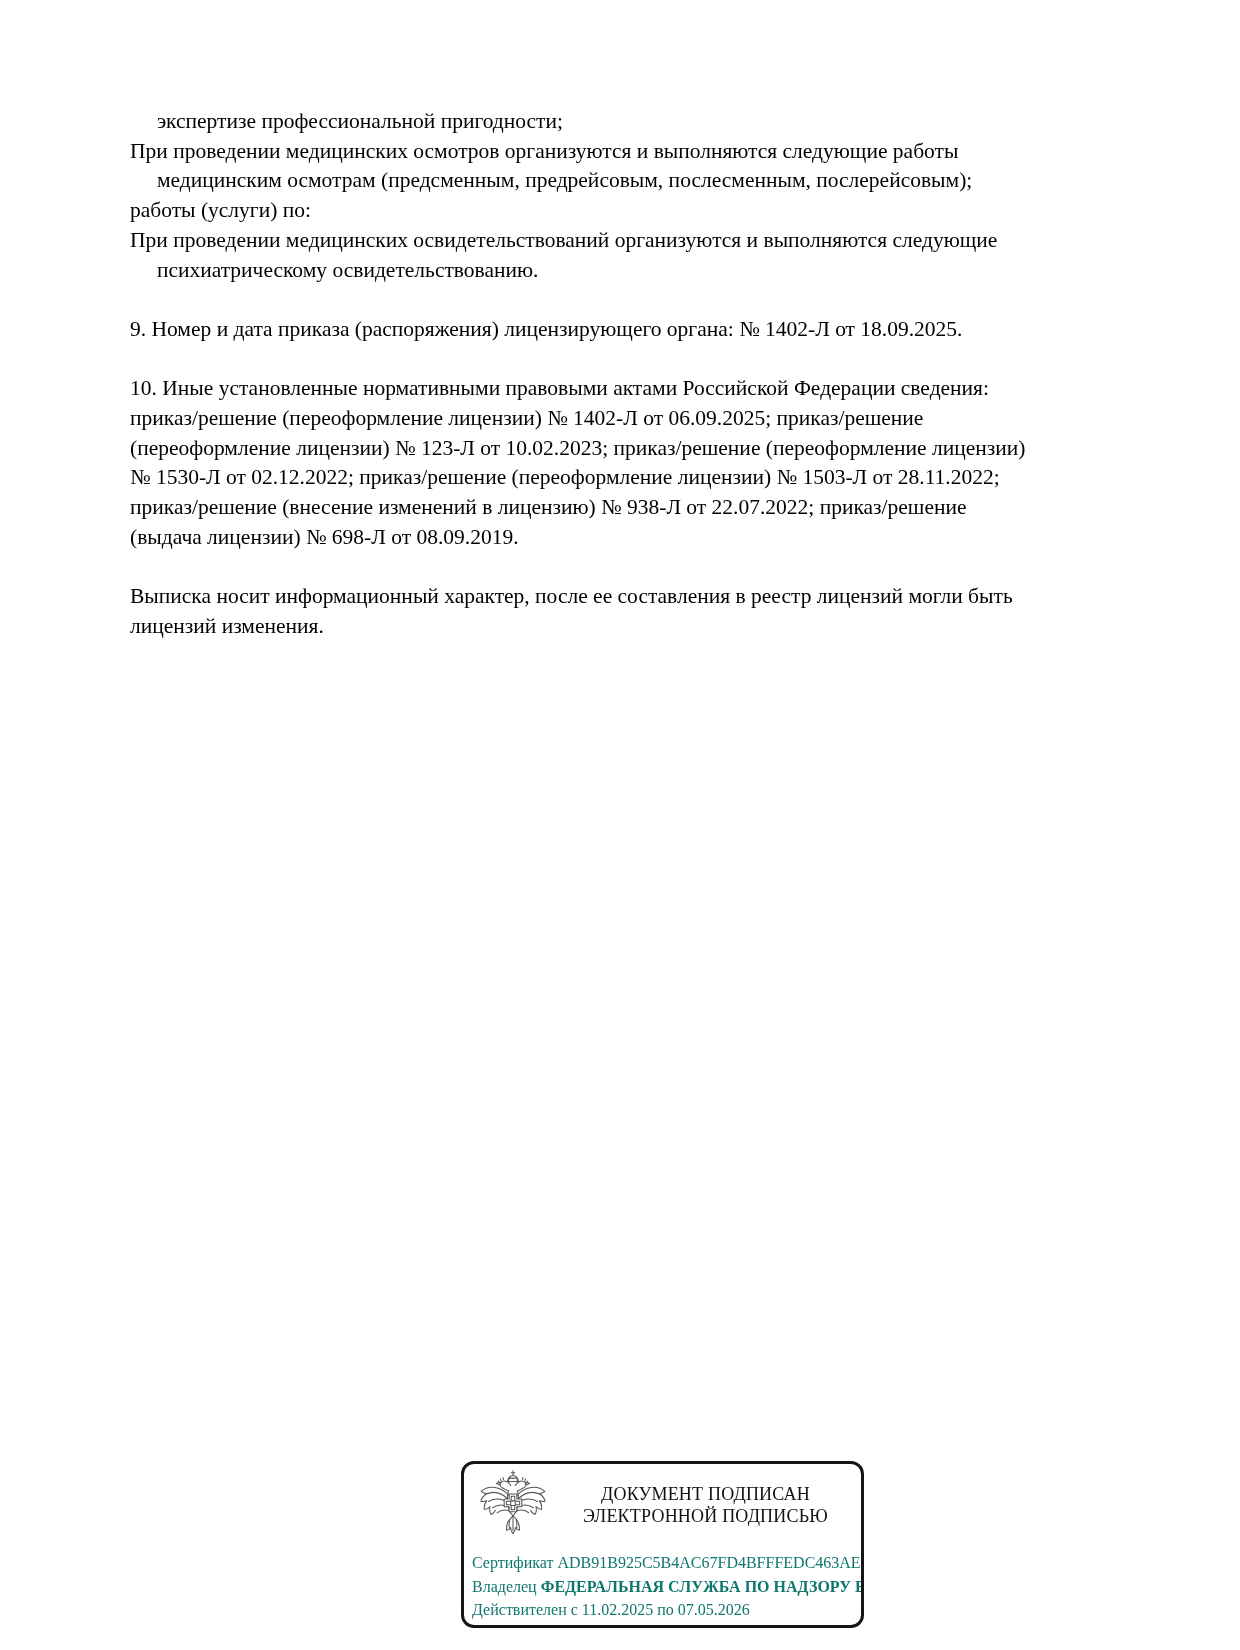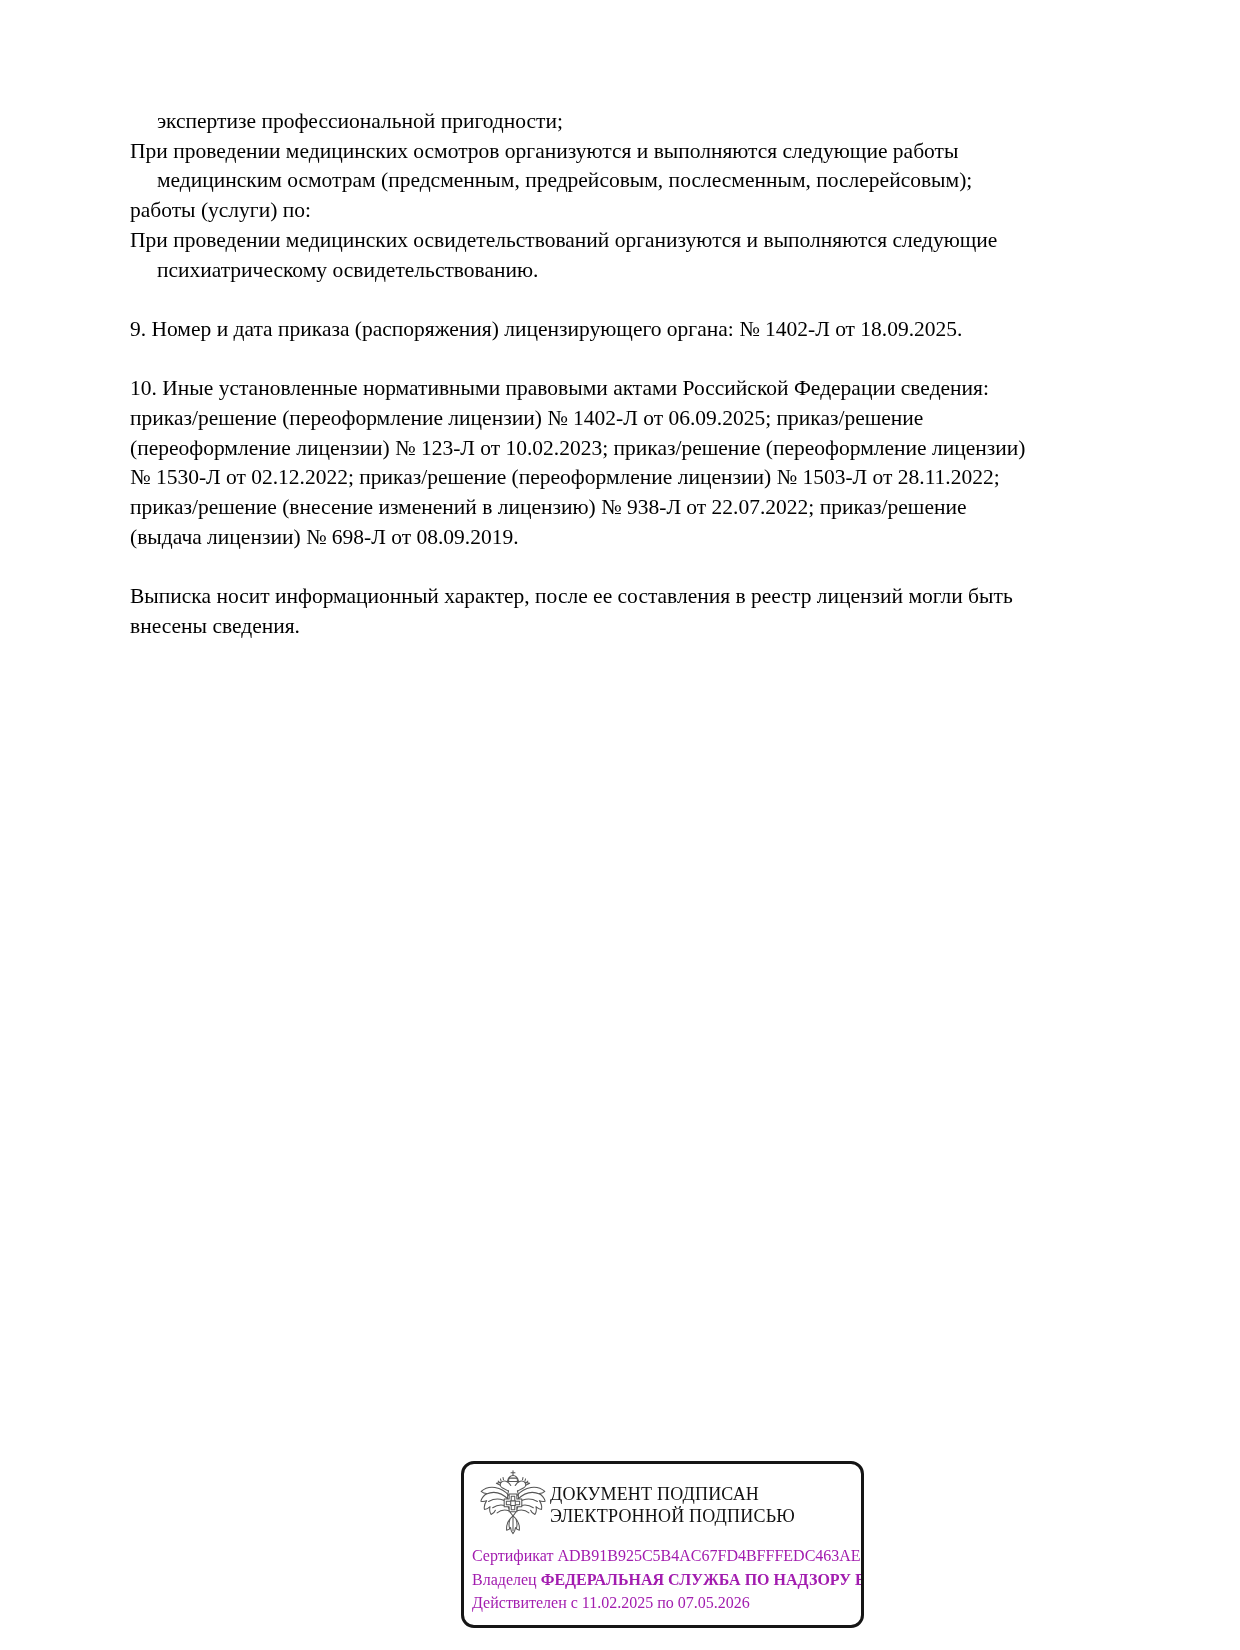--- a/index.html
+++ b/index.html
@@ -52,32 +52,34 @@
   }
   .emblem-wrap {
     flex: none;
     width: 74px;
     height: 74px;
     margin-left: 7px;
   }
   .emblem-wrap svg { width: 100%; height: 100%; display: block; }
   .stamp-title {
     flex: 1;
+    text-align: center;
     font-size: 18px;
     line-height: 21.7px;
     margin-top: 14px;
     letter-spacing: 0.2px;
     color: #111111;
   }
   .stamp-lines {
+    margin-top: 7px;
     padding-left: 3px;
     font-size: 16px;
     line-height: 23.5px;
     white-space: nowrap;
-    color: #a21caf;
+    color: #0f766e;
   }
   .stamp-lines .val { margin-left: 0.25em; }
   .owner-value { font-weight: bold; }
 </style>
 </head>
 <body>
 
 <div class="doc-body">
     <div class="para">
       <div class="line">     экспертизе профессиональной пригодности;</div>
@@ -93,21 +95,21 @@
     <div class="para">
       <div class="line">10. Иные установленные нормативными правовыми актами Российской Федерации сведения:</div>
       <div class="line">приказ/решение (переоформление лицензии) № 1402-Л от 06.09.2025; приказ/решение</div>
       <div class="line">(переоформление лицензии) № 123-Л от 10.02.2023; приказ/решение (переоформление лицензии)</div>
       <div class="line">№ 1530-Л от 02.12.2022; приказ/решение (переоформление лицензии) № 1503-Л от 28.11.2022;</div>
       <div class="line">приказ/решение (внесение изменений в лицензию) № 938-Л от 22.07.2022; приказ/решение</div>
       <div class="line">(выдача лицензии) № 698-Л от 08.09.2019.</div>
     </div>
     <div class="para">
       <div class="line">Выписка носит информационный характер, после ее составления в реестр лицензий могли быть</div>
-      <div class="line">внесены сведения.</div>
+      <div class="line">лицензий изменения.</div>
     </div>
   </div>
 
 <div class="stamp">
   <div class="stamp-top">
     <div class="emblem-wrap">
       <svg viewBox="0 0 100 100" xmlns="http://www.w3.org/2000/svg">
         <g stroke="#555555" stroke-width="1.4" fill="none" stroke-linecap="round" stroke-linejoin="round">
 
           <path d="M50 1 v6 M47.3 3.8 h5.4"></path>

